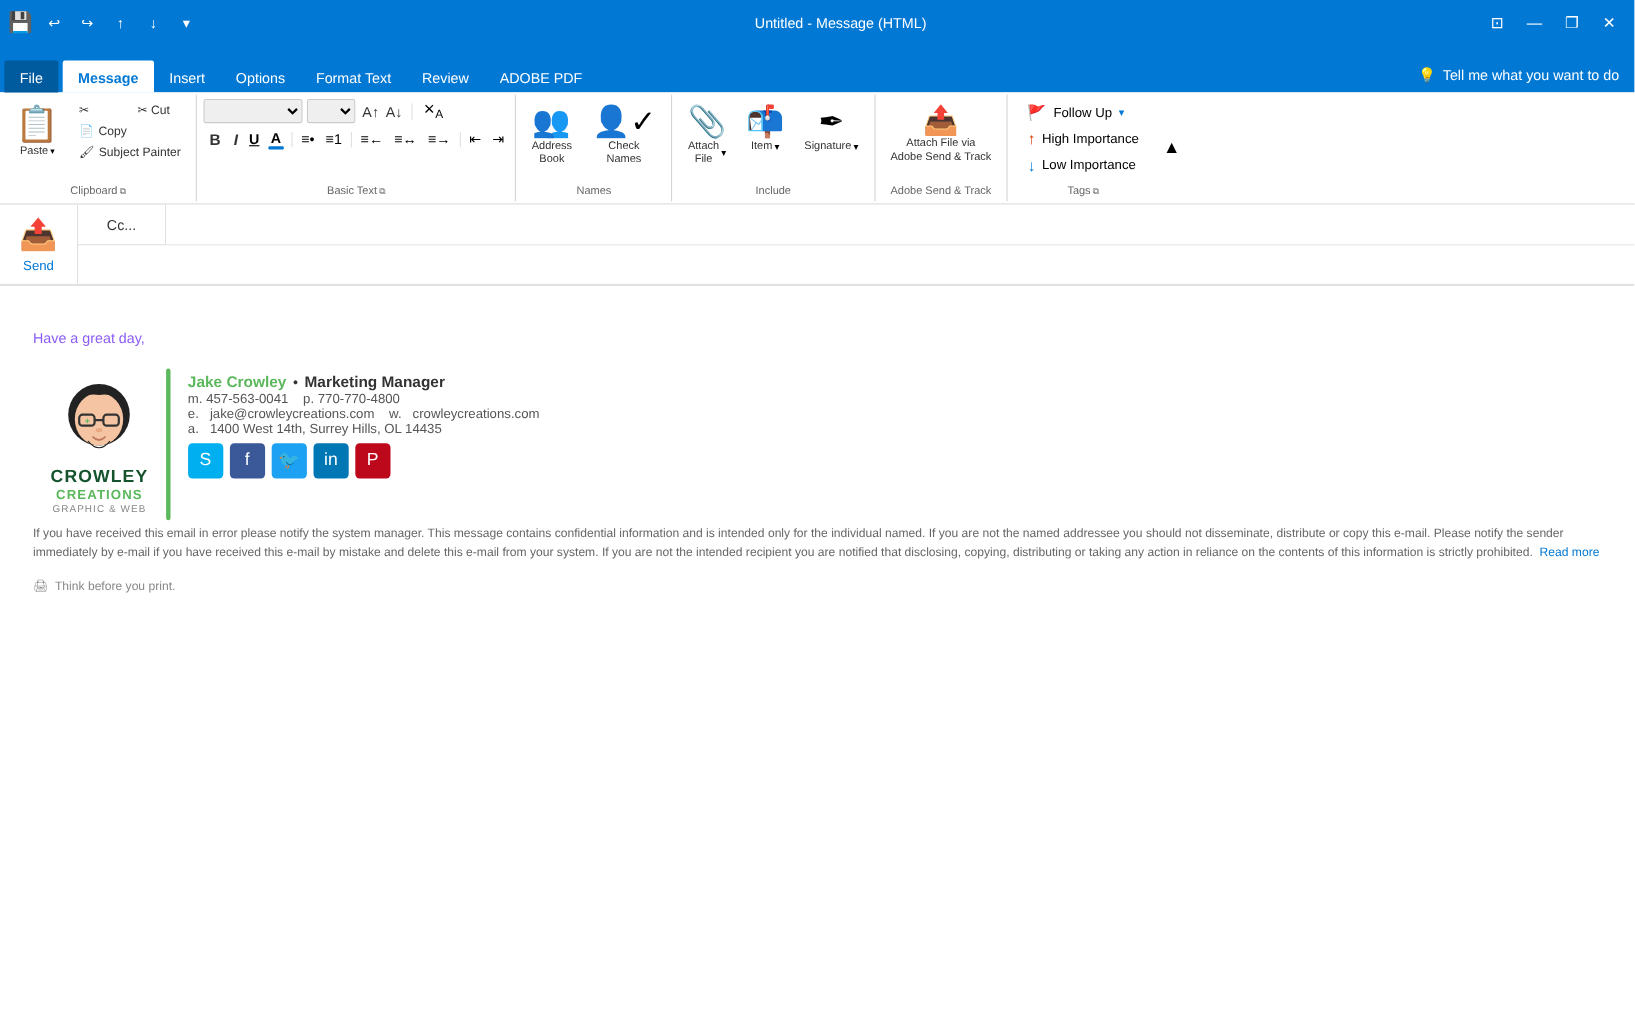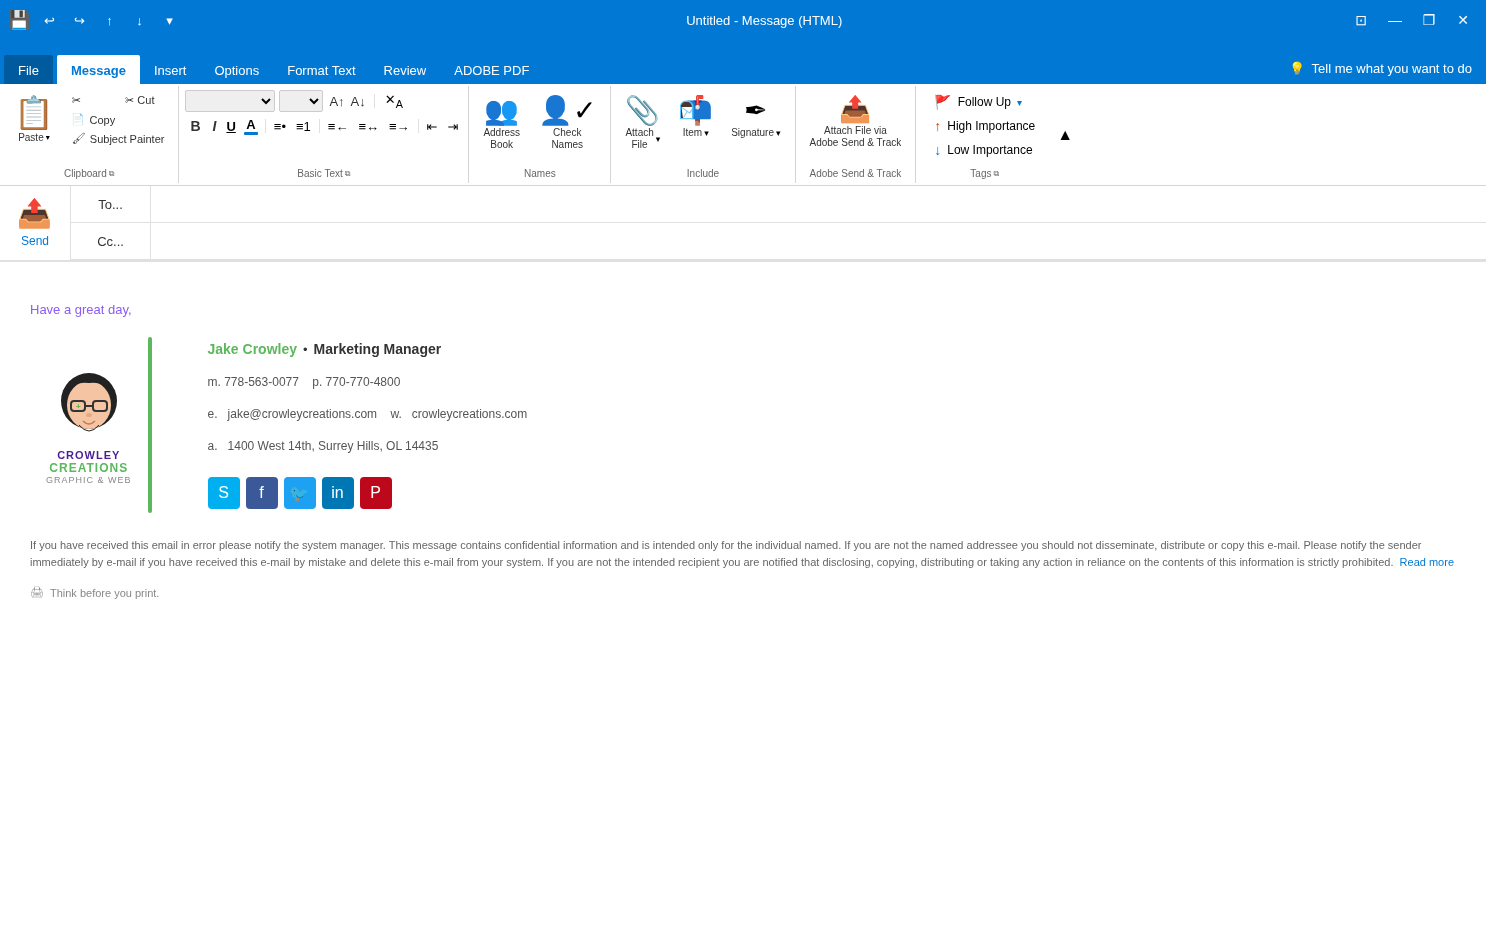--- a/index.html
+++ b/index.html
@@ -240,21 +240,21 @@
       background: #fff;
       overflow-y: auto;
     }
 
     .sig-area { margin-top: 20px; }
     .sig-greeting { font-size: 13px; color: #8b5cf6; margin-bottom: 16px; }
 
     .sig-card { display: flex; align-items: stretch; gap: 0; margin-top: 10px; }
     .sig-logo-area { display: flex; align-items: center; justify-content: center; padding: 10px 16px; }
     .sig-divider { width: 4px; background: #5cb85c; margin: 4px 0; border-radius: 2px; }
-    .sig-info { padding: 8px 16px; display: flex; flex-direction: column; gap: 18px; margin-left: 40px; }
+    .sig-info { padding: 8px 16px; display: flex; flex-direction: column; gap: 0; }
     .sig-name { color: #5cb85c; font-weight: bold; font-size: 14px; }
     .sig-title { color: #333; font-weight: bold; font-size: 14px; }
     .sig-dot { color: #333; }
     .sig-contact-row { font-size: 12px; color: #555; }
     .sig-contact-row span { color: #555; }
     .sig-social { display: flex; gap: 6px; margin-top: 6px; }
     .social-btn {
       width: 32px; height: 32px;
       border-radius: 4px;
       display: flex;
@@ -264,26 +264,25 @@
       font-size: 16px;
       cursor: pointer;
     }
     .social-skype { background: #00aff0; }
     .social-fb { background: #3b5998; }
     .social-tw { background: #1da1f2; }
     .social-li { background: #0077b5; }
     .social-pi { background: #bd081c; }
 
     .company-name-area { margin-top: 4px; display: flex; flex-direction: column; align-items: center; }
-    .company-crowley { color: #4c1d95; font-weight: bold; font-size: 11px; letter-spacing: 1px; }
+    .company-crowley { color: #14532d; font-weight: bold; font-size: 16px; letter-spacing: 1px; }
     .company-creations { color: #5cb85c; font-weight: bold; font-size: 12px; letter-spacing: 1px; }
     .company-sub { color: #888; font-size: 9px; letter-spacing: 1px; }
 
     .disclaimer {
-      margin-top: 20px;
       font-size: 11px;
       color: #666;
       line-height: 1.5;
     }
     .read-more { color: #0078d4; cursor: pointer; text-decoration: none; }
 
     .print-notice {
       margin-top: 16px;
       font-size: 11px;
       color: #888;
@@ -508,24 +507,20 @@
     <div class="email-header-row">
 
       <div style="display:flex; flex-direction: column; border-right: 1px solid #e0e0e0;">
         <div class="send-btn-area" style="min-height:72px; border-right:none;">
           <span class="send-icon-big">📤</span>
           <span class="send-btn-label">Send</span>
         </div>
       </div>
       <div class="email-fields">
         <div class="email-row">
-          <div class="email-row-label-btn">To...</div>
-          <input class="email-input" type="text" value="" style="">
-        </div>
-        <div class="email-row">
           <div class="email-row-label-btn">Cc...</div>
           <input class="email-input" type="text" value="" style="">
         </div>
       </div>
     </div>
   </div>
 
   <div class="email-body">
     <div class="sig-area">
       <p class="sig-greeting">Have a great day,</p>
@@ -565,21 +560,21 @@
 
         <div class="sig-divider"></div>
 
         <div class="sig-info">
           <div style="display:flex;align-items:center;gap:6px;">
             <span class="sig-name">Jake Crowley</span>
             <span class="sig-dot">•</span>
             <span class="sig-title">Marketing Manager</span>
           </div>
           <div class="sig-contact-row">
-            <span>m. 778-563-0077</span>
+            <span>m. 457-563-0041</span>
             &nbsp;&nbsp;
             <span>p. 770-770-4800</span>
           </div>
           <div class="sig-contact-row">
             <span>e.</span>
             &nbsp;
             <span>jake@crowleycreations.com</span>
             &nbsp;&nbsp;
             <span>w.</span>
             &nbsp;

